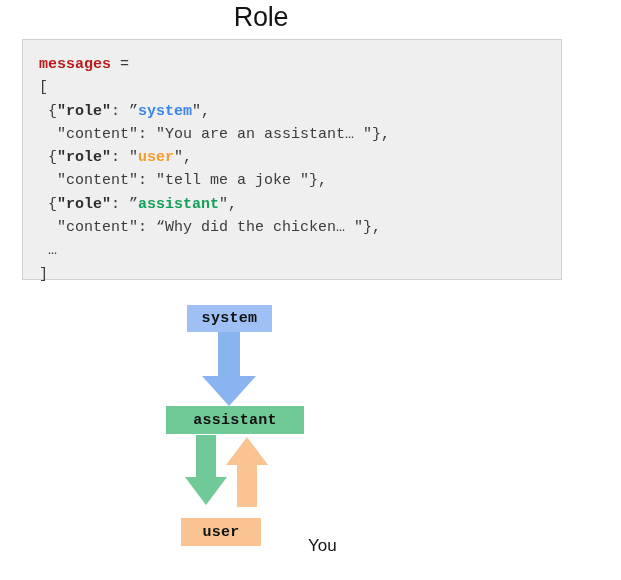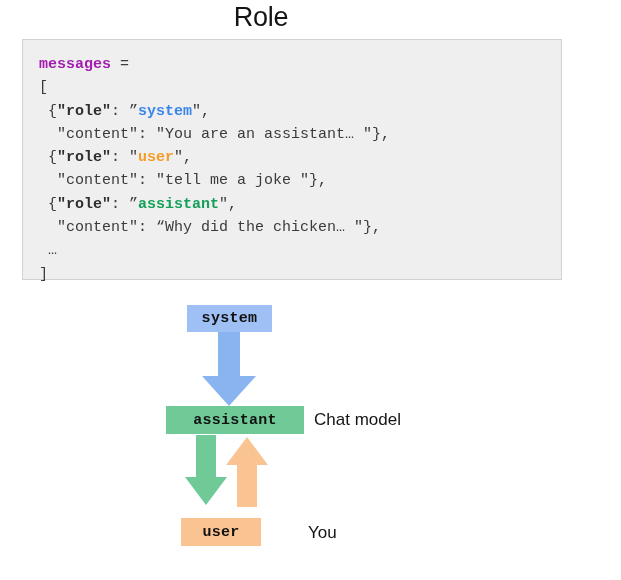--- a/index.html
+++ b/index.html
@@ -44,21 +44,21 @@
   #code-lines {
     margin: 0;
     padding: 13px 0 0 16px;
     font-family: "Liberation Mono", "DejaVu Sans Mono", monospace;
     font-size: 15px;
     line-height: 23.3px;
     white-space: pre;
     color: #3b3b3b;
   }
   .ln { display: block; white-space: pre; }
-  .tok-var   { color: #a21caf; font-weight: bold; }
+  .tok-var   { color: #b91c1c; font-weight: bold; }
   .tok-key   { color: #2e2e2e; font-weight: bold; }
   .tok-sys   { color: #3c85ec; font-weight: bold; }
   .tok-user  { color: #f49b28; font-weight: bold; }
   .tok-asst  { color: #14a05a; font-weight: bold; }
   .tok-plain { color: #3b3b3b; }
 
   
   #diagram {
     position: absolute;
     left: 0;
@@ -102,21 +102,21 @@
 
   .side-label {
     position: absolute;
     font-family: "Liberation Sans", sans-serif;
     font-size: 17px;
     color: #141414;
     white-space: nowrap;
   }
   #label-system    { left: 293px; top: 29px; }
   #label-assistant { left: 314px; top: 130px; }
-  #label-user      { left: 308px; top: 243px; }
+  #label-user      { left: 308px; top: 256px; }
 
   .arrow-svg { position: absolute; display: block; }
   #arrow-down-blue   { left: 196px; top: 52px;  }
   #arrow-down-green  { left: 183px; top: 155px; }
   #arrow-up-orange   { left: 224px; top: 155px; }
 </style>
 </head>
 <body>
 
 <div id="page-title">Role</div>
@@ -127,21 +127,20 @@
 
 <div id="diagram">
 
   <div class="role-box" id="box-system">system</div>
 
   <svg class="arrow-svg" id="arrow-down-blue" width="66" height="76" viewBox="0 0 66 76">
     <polygon points="22,0 44,0 44,44 60,44 33,74 6,44 22,44" fill="#8ab4f0"></polygon>
   </svg>
 
   <div class="role-box" id="box-assistant">assistant</div>
-  <div class="side-label" id="label-assistant">Chat model</div>
 
   <svg class="arrow-svg" id="arrow-down-green" width="46" height="72" viewBox="0 0 46 72">
     <polygon points="13,0 33,0 33,42 44,42 23,70 2,42 13,42" fill="#6fca97"></polygon>
   </svg>
 
   <svg class="arrow-svg" id="arrow-up-orange" width="46" height="72" viewBox="0 0 46 72">
     <polygon points="23,2 44,30 33,30 33,72 13,72 13,30 2,30" fill="#fac492"></polygon>
   </svg>
 
   <div class="role-box" id="box-user">user</div>

